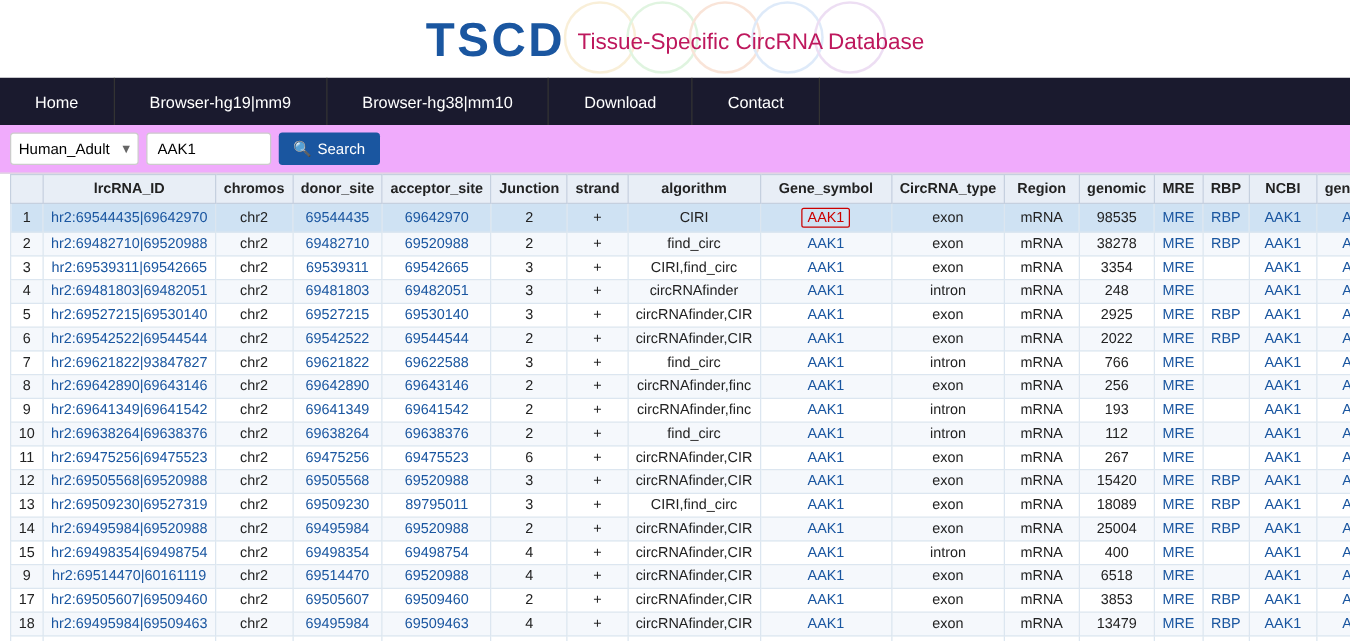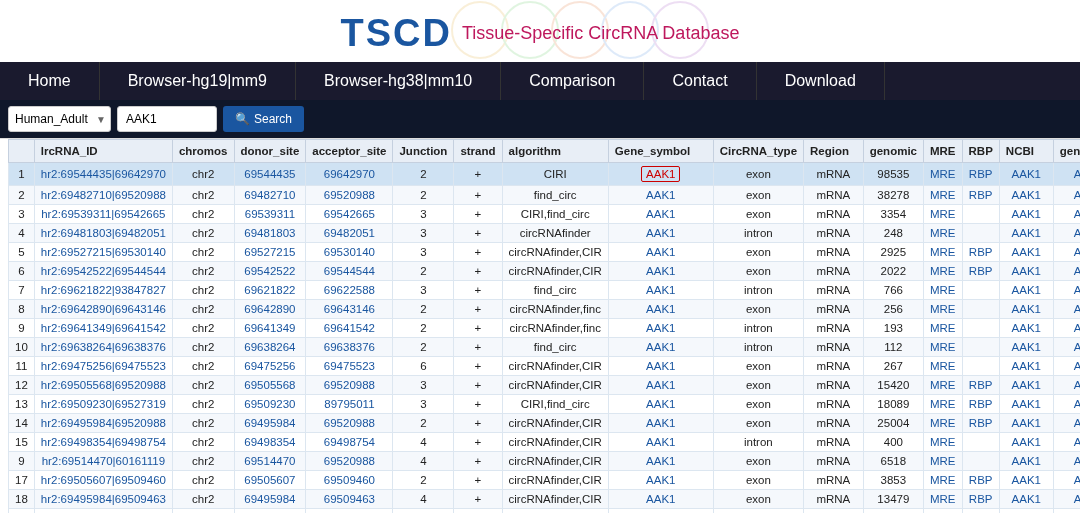--- a/index.html
+++ b/index.html
@@ -55,34 +55,34 @@
       display: flex;
       align-items: center;
       height: 38px;
     }
     .nav-item {
       color: #fff;
       padding: 0 28px;
       height: 38px;
       display: flex;
       align-items: center;
-      font-size: 16px;
+      font-size: 13px;
       cursor: pointer;
       white-space: nowrap;
       border-right: 1px solid #333;
     }
 
     
     .toolbar {
       display: flex;
       align-items: center;
       padding: 6px 8px;
       gap: 6px;
       border-bottom: 1px solid #ddd;
-      background: #0f172a;
+      background: #f0abfc;
     }
     .select-wrapper {
       position: relative;
       display: inline-flex;
       align-items: center;
     }
     .toolbar select {
       border: 1px solid #ccc;
       border-radius: 3px;
       padding: 3px 22px 3px 6px;
@@ -130,21 +130,21 @@
       border-collapse: collapse;
       width: 100%;
       font-size: 11.5px;
     }
     thead tr {
       background: #e8eef6;
     }
     thead th {
       padding: 5px 6px;
       border: 1px solid #c5d0df;
-      text-align: left;
+      text-align: center;
       font-weight: bold;
       color: #222;
       white-space: nowrap;
     }
     tbody tr {
       background: #fff;
     }
     tbody tr:nth-child(even) {
       background: #f5f8fc;
     }
@@ -188,23 +188,22 @@
   <div class="logo-content">
     <span class="logo-tscd">TSCD</span>
     <span class="logo-subtitle">Tissue-Specific CircRNA Database</span>
   </div>
 </div>
 
 <nav class="navbar">
   <div class="nav-item">Home</div>
   <div class="nav-item">Browser-hg19|mm9</div>
   <div class="nav-item">Browser-hg38|mm10</div>
-  <div class="nav-item">Comparison</div>
+  <div class="nav-item">Download</div>
   <div class="nav-item">Contact</div>
-  <div class="nav-item">Download</div>
 </nav>
 
 <div class="toolbar">
   <div class="select-wrapper">
     <select>
       <option>Human_Adult</option>
       <option>Human_Fetal</option>
       <option>Mouse_Adult</option>
       <option>Mouse_Fetal</option>
     </select>

